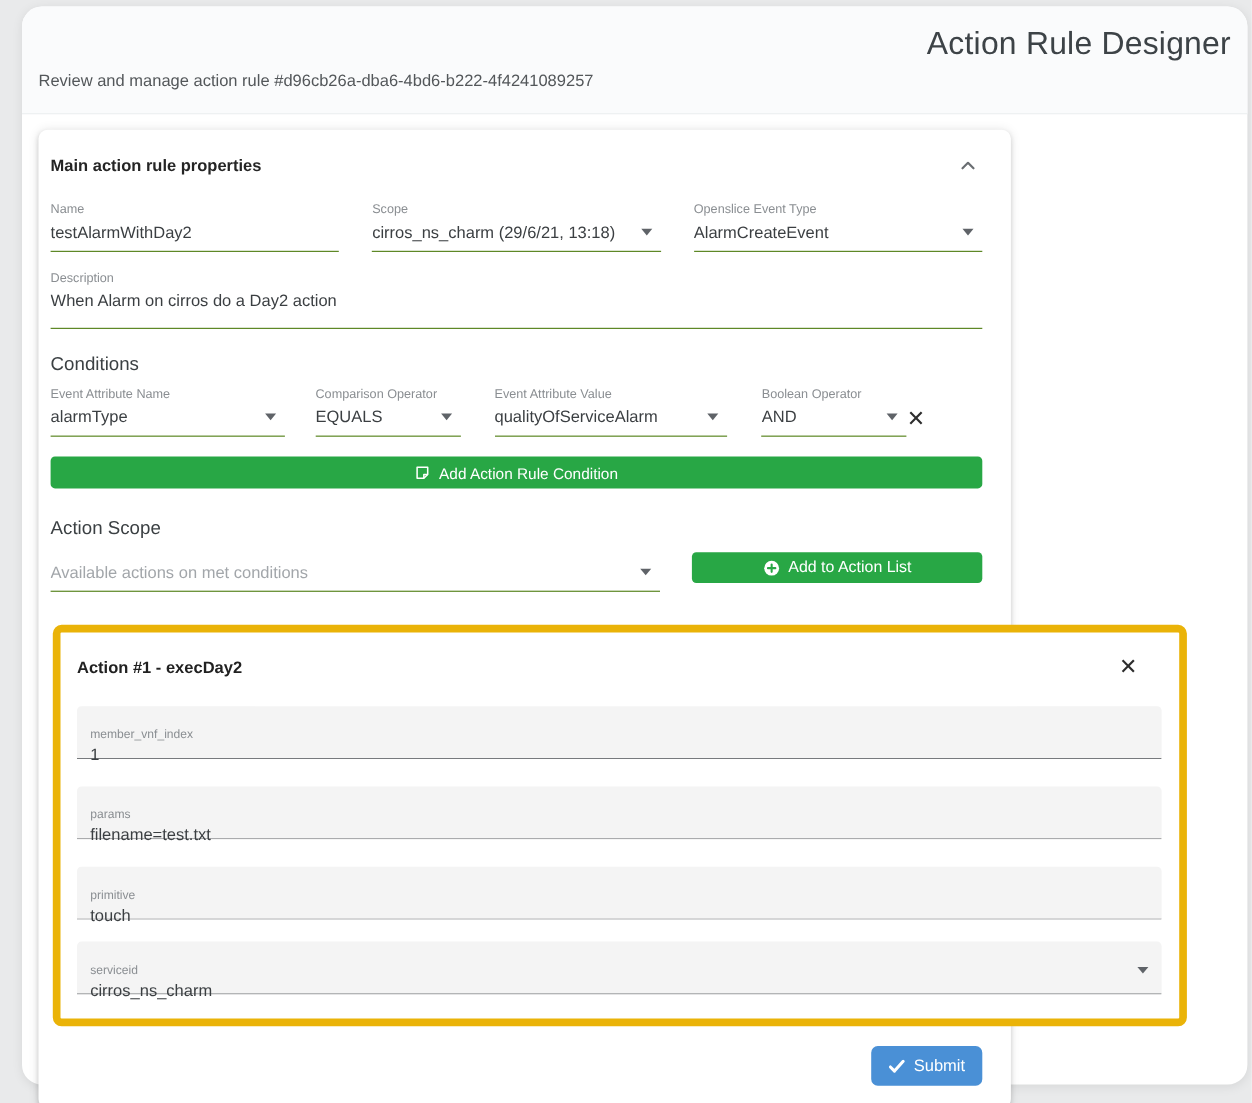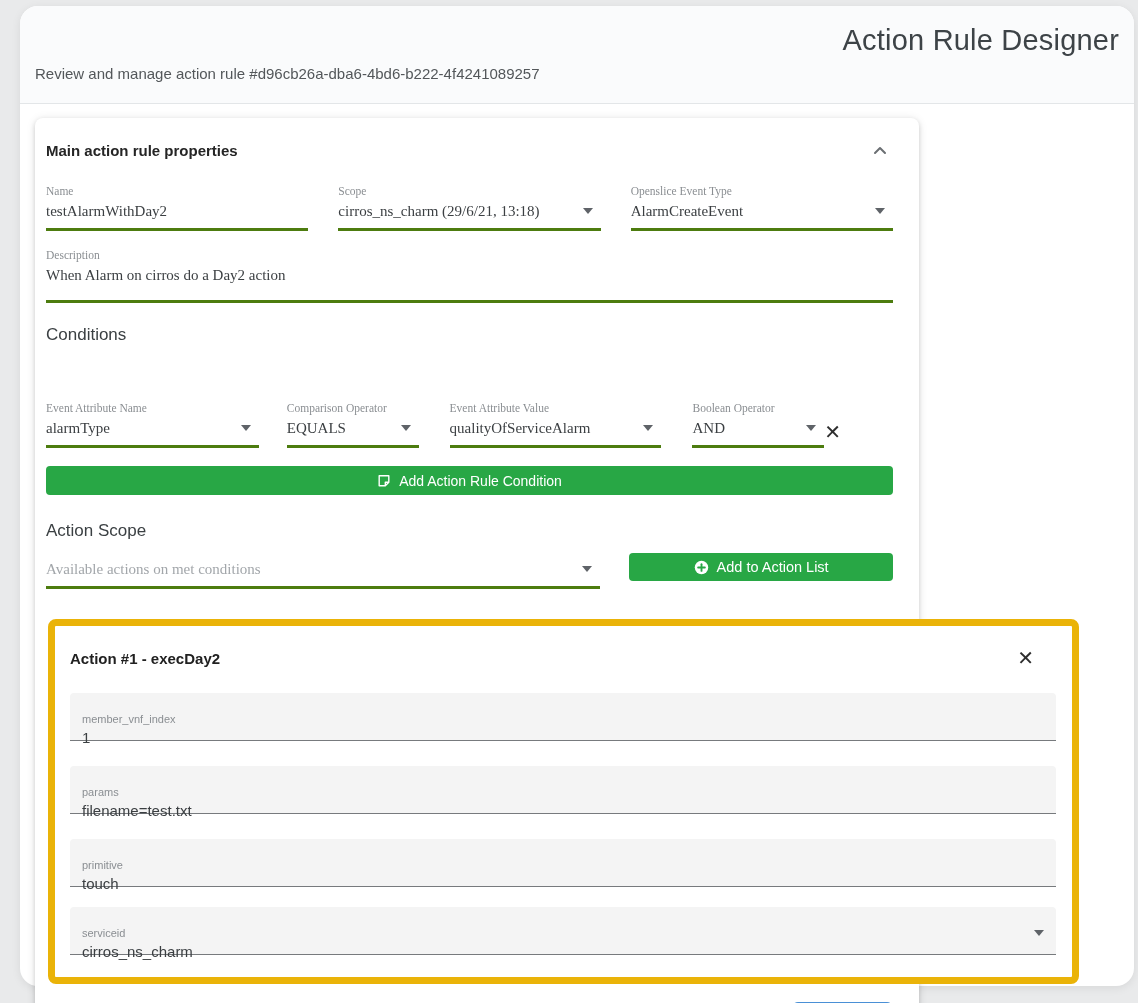--- a/index.html
+++ b/index.html
@@ -60,22 +60,21 @@
   }
   .chevron-up {
     width:14px; height:14px;
     margin-right:6px;
     cursor:pointer;
   }
   .chevron-up svg { display:block; }
   
   .field {
     position:relative;
-    border-bottom:3px solid #4d7c0f;
-    font-family:Liberation Serif, serif;
+    border-bottom:1px solid #4d7c0f;
   }
   .field .f-label {
     font-size:11.5px;
     color:#8a8e92;
     margin-bottom:6px;
     white-space:nowrap;
   }
   .field .f-value {
     font-size:15px;
     color:#3b3f42;
@@ -105,21 +104,21 @@
     font-size:17px;
     font-weight:400;
     color:#3b4043;
   }
   .conditions-heading { margin-top:22px; }
   .condition-row {
     margin-top:12px;
     display:flex;
     align-items:flex-end;
   }
-  .cond-f1 { width:239px;margin-top:45px; }
+  .cond-f1 { width:239px; }
   .cond-f2 { width:148px; margin-left:28px; }
   .cond-f3 { width:238px; margin-left:31px; }
   .cond-f4 { width:148px; margin-left:31px; }
   .cond-remove {
     margin-left:auto;
     margin-right:52px;
     margin-bottom:6px;
     font-size:20px;
     color:#2d2d2d;
     cursor:pointer;

